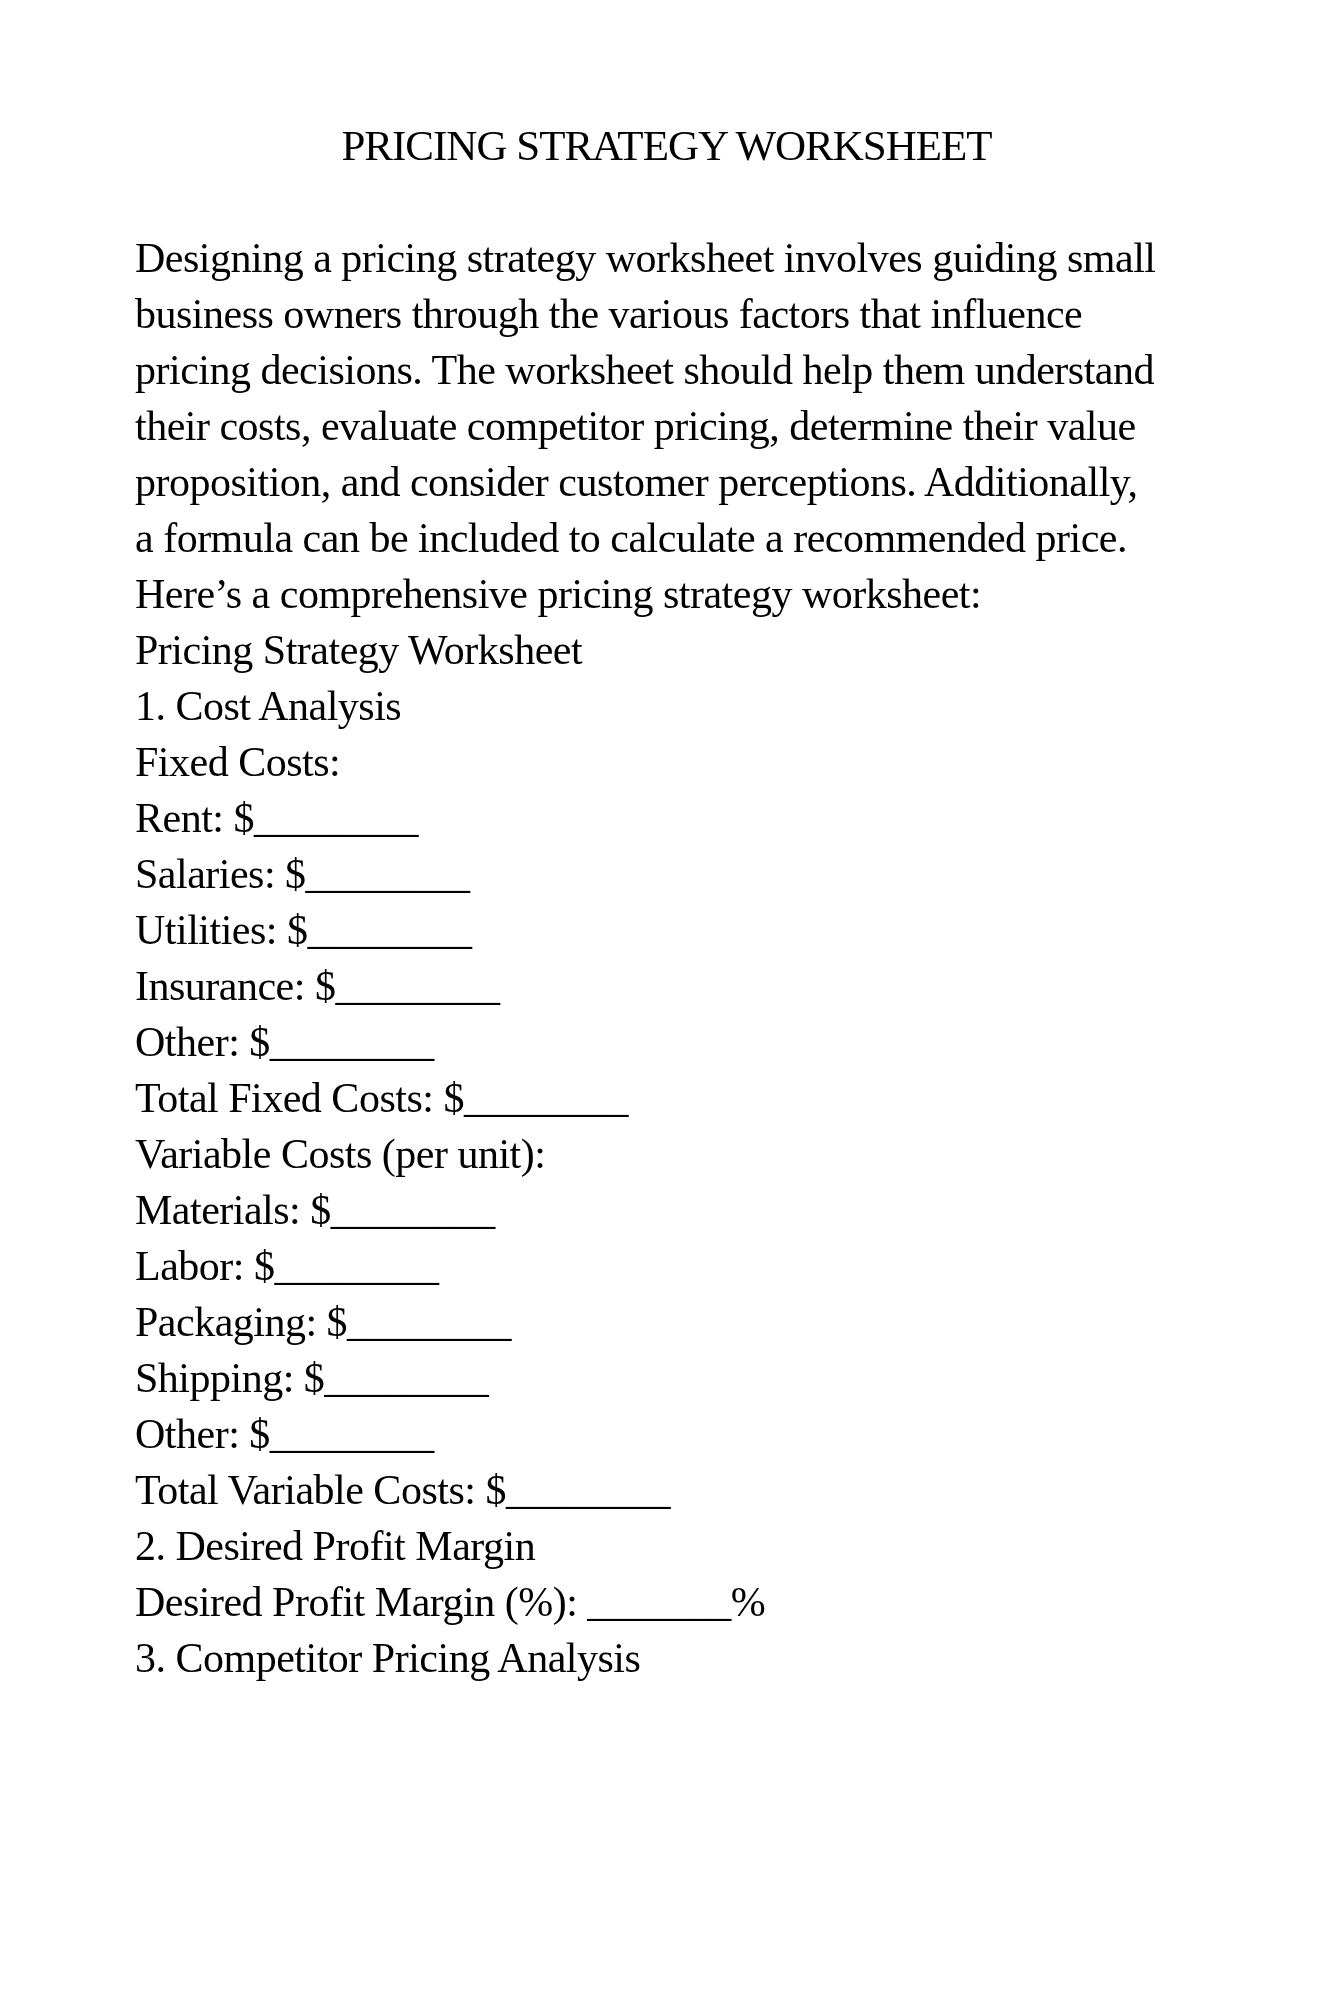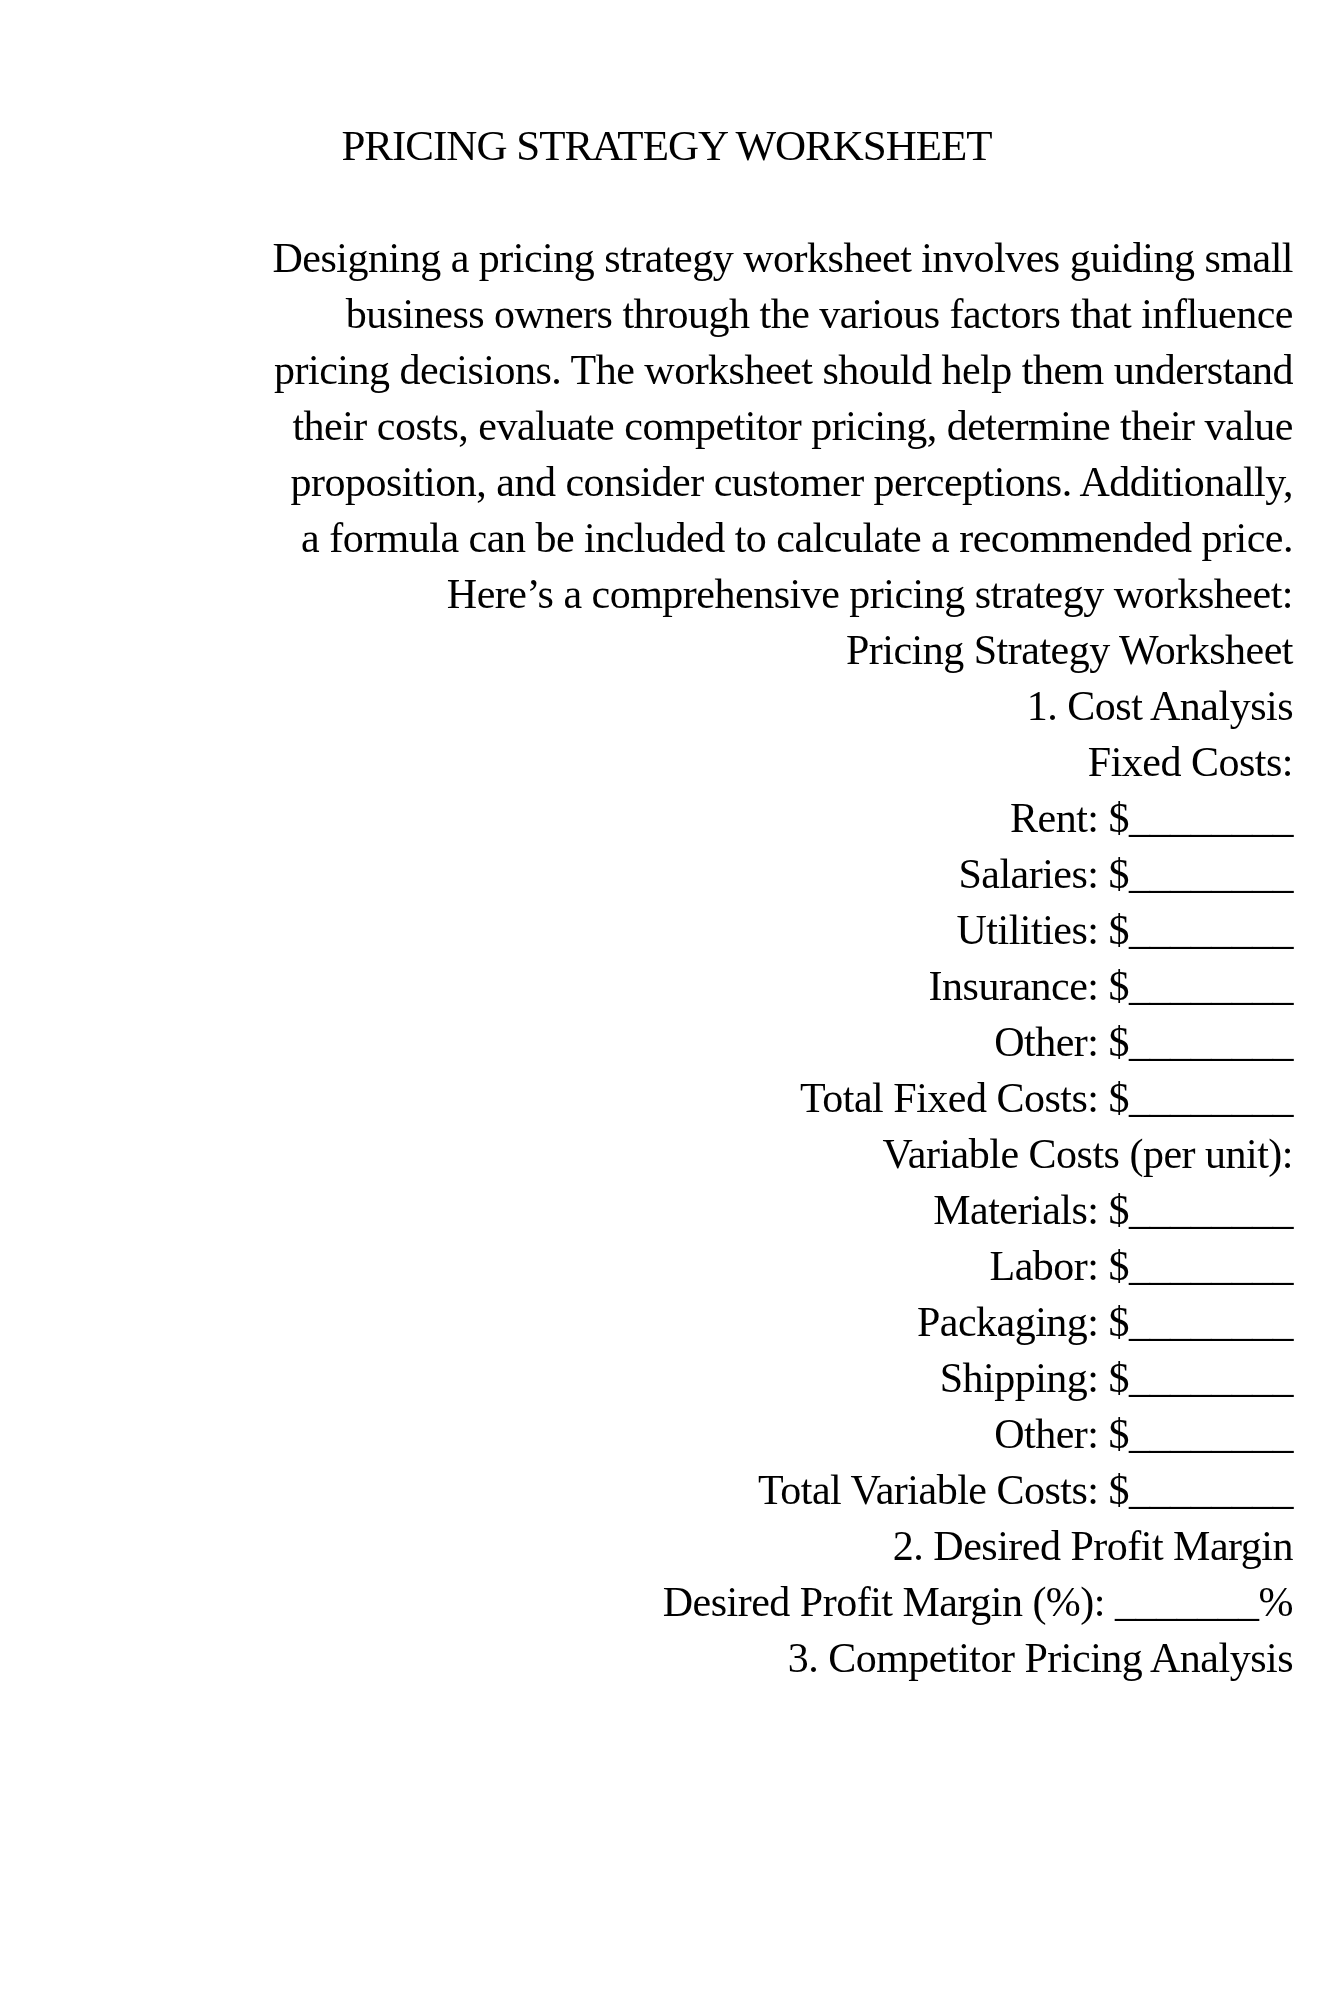--- a/index.html
+++ b/index.html
@@ -30,21 +30,20 @@
   .doc-body {
     margin: 56px 40px 0 135px;
     font-size: 42px;
     line-height: 56px;
     letter-spacing: -0.5px;
     white-space: pre;
     color: #000000;
   }
   .doc-line {
     min-height: 56px;
-    text-align: right;
   }
 </style>
 </head>
 <body>
 
 <main class="page">
   <h1 class="doc-title">PRICING STRATEGY WORKSHEET</h1>
   <div class="doc-body" id="doc-body"><div class="doc-line">Designing a pricing strategy worksheet involves guiding small</div><div class="doc-line">business owners through the various factors that influence</div><div class="doc-line">pricing decisions. The worksheet should help them understand</div><div class="doc-line">their costs, evaluate competitor pricing, determine their value</div><div class="doc-line">proposition, and consider customer perceptions. Additionally,</div><div class="doc-line">a formula can be included to calculate a recommended price.</div><div class="doc-line">Here’s a comprehensive pricing strategy worksheet:</div><div class="doc-line">Pricing Strategy Worksheet</div><div class="doc-line">1. Cost Analysis</div><div class="doc-line">Fixed Costs:</div><div class="doc-line">Rent: $________</div><div class="doc-line">Salaries: $________</div><div class="doc-line">Utilities: $________</div><div class="doc-line">Insurance: $________</div><div class="doc-line">Other: $________</div><div class="doc-line">Total Fixed Costs: $________</div><div class="doc-line">Variable Costs (per unit):</div><div class="doc-line">Materials: $________</div><div class="doc-line">Labor: $________</div><div class="doc-line">Packaging: $________</div><div class="doc-line">Shipping: $________</div><div class="doc-line">Other: $________</div><div class="doc-line">Total Variable Costs: $________</div><div class="doc-line">2. Desired Profit Margin</div><div class="doc-line">Desired Profit Margin (%): _______%</div><div class="doc-line">3. Competitor Pricing Analysis</div></div>
 </main>
 

